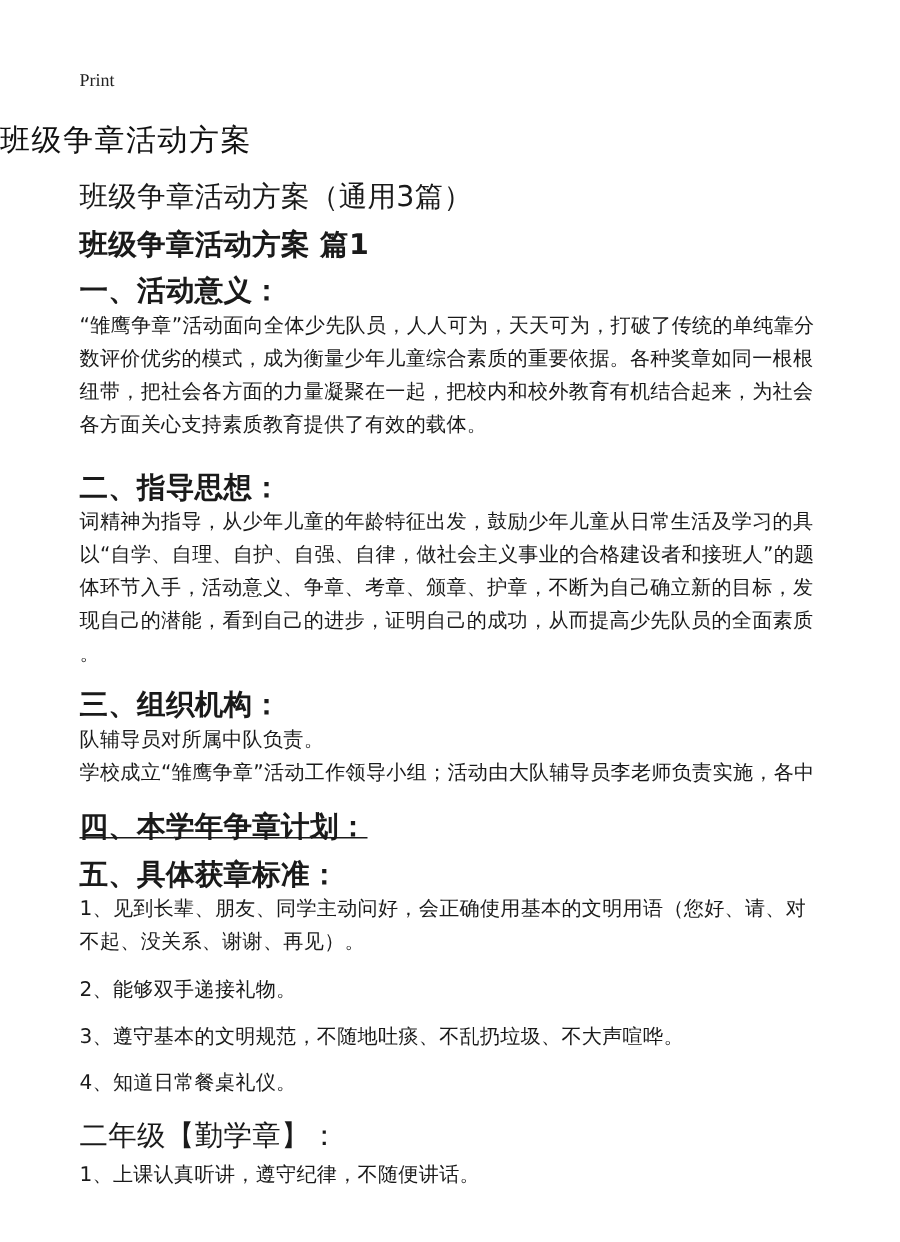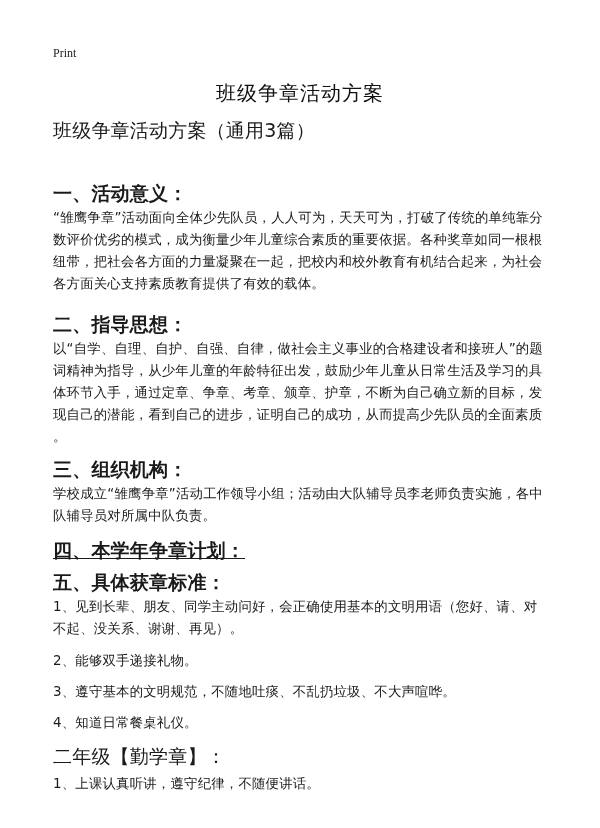--- a/index.html
+++ b/index.html
@@ -1,56 +1,57 @@
 <!DOCTYPE html>
 <html><head>
   <meta charset="utf-8">
   <style>
     html, body { margin: 0; padding: 0; background: #ffffff; }
     body { width: 600px; height: 828px; position: relative; overflow: hidden; color: #111; }
     .page { position: absolute; left: 0; top: 0; width: 600px; height: 828px; }
     .print { position: absolute; left: 53px; top: 46px; font-family: "Liberation Serif", serif; font-size: 12px; color: #222; }
-    .title { position: absolute; left: 0; width: 600px; top: 80px; text-align: center; font-family: "DejaVu Sans", sans-serif; font-size: 20px; color: #111; letter-spacing: 1px; }
+    .title { position: absolute; left: 0; width: 600px; top: 80px; text-align: left; font-family: "DejaVu Sans", sans-serif; font-size: 20px; color: #111; letter-spacing: 1px; }
     .line { position: absolute; left: 53px; width: 500px; font-family: "DejaVu Sans", sans-serif; font-size: 19px; color: #1a1a1a; white-space: nowrap; letter-spacing: 0.2px; }
     .bold { font-weight: bold; }
     .para { position: absolute; left: 53px; width: 500px; font-family: "DejaVu Sans", sans-serif; font-size: 13.4px; line-height: 22px; color: #1a1a1a; letter-spacing: 0.2px; }
     .para span { display: block; white-space: nowrap; }
   </style>
 </head>
 <body>
 
 <div class="page">
   <div class="print">Print</div>
 
   <div class="title">班级争章活动方案</div>
 
   <div class="line" style="top:118px;">班级争章活动方案（通用3篇）</div>
 
+  <div class="line bold" style="top:150px;">班级争章活动方案 篇1</div>
 
   <div class="line bold" style="top:181px;">一、活动意义：</div>
   <div class="para" style="top:207px;">
     <span>“雏鹰争章”活动面向全体少先队员，人人可为，天天可为，打破了传统的单纯靠分</span>
     <span>数评价优劣的模式，成为衡量少年儿童综合素质的重要依据。各种奖章如同一根根</span>
     <span>纽带，把社会各方面的力量凝聚在一起，把校内和校外教育有机结合起来，为社会</span>
     <span>各方面关心支持素质教育提供了有效的载体。</span>
   </div>
 
   <div class="line bold" style="top:312px;">二、指导思想：</div>
   <div class="para" style="top:338px;">
+    <span>词精神为指导，从少年儿童的年龄特征出发，鼓励少年儿童从日常生活及学习的具</span>
     <span>以“自学、自理、自护、自强、自律，做社会主义事业的合格建设者和接班人”的题</span>
-    <span>词精神为指导，从少年儿童的年龄特征出发，鼓励少年儿童从日常生活及学习的具</span>
-    <span>体环节入手，通过定章、争章、考章、颁章、护章，不断为自己确立新的目标，发</span>
+    <span>体环节入手，活动意义、争章、考章、颁章、护章，不断为自己确立新的目标，发</span>
     <span>现自己的潜能，看到自己的进步，证明自己的成功，从而提高少先队员的全面素质</span>
     <span>。</span>
   </div>
 
   <div class="line bold" style="top:457px;">三、组织机构：</div>
   <div class="para" style="top:483px;">
+    <span>队辅导员对所属中队负责。</span>
     <span>学校成立“雏鹰争章”活动工作领导小组；活动由大队辅导员李老师负责实施，各中</span>
-    <span>队辅导员对所属中队负责。</span>
   </div>
 
   <div class="line bold" style="top:538px;text-decoration:underline;">四、本学年争章计划：</div>
 
   <div class="line bold" style="top:570px;">五、具体获章标准：</div>
   <div class="para" style="top:596px;">
     <span>1、见到长辈、朋友、同学主动问好，会正确使用基本的文明用语（您好、请、对</span>
     <span>不起、没关系、谢谢、再见）。</span>
   </div>
   <div class="para" style="top:650px;">

